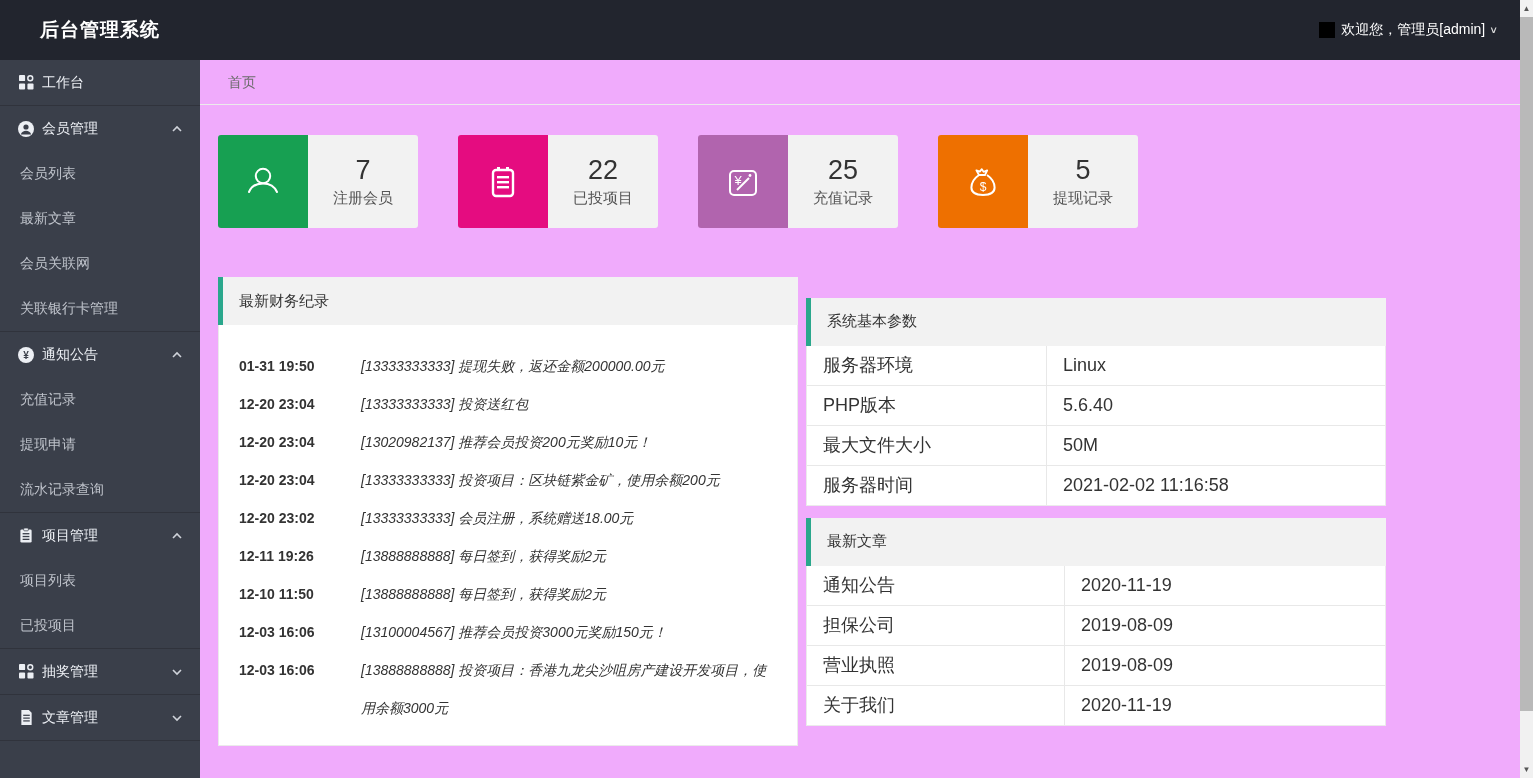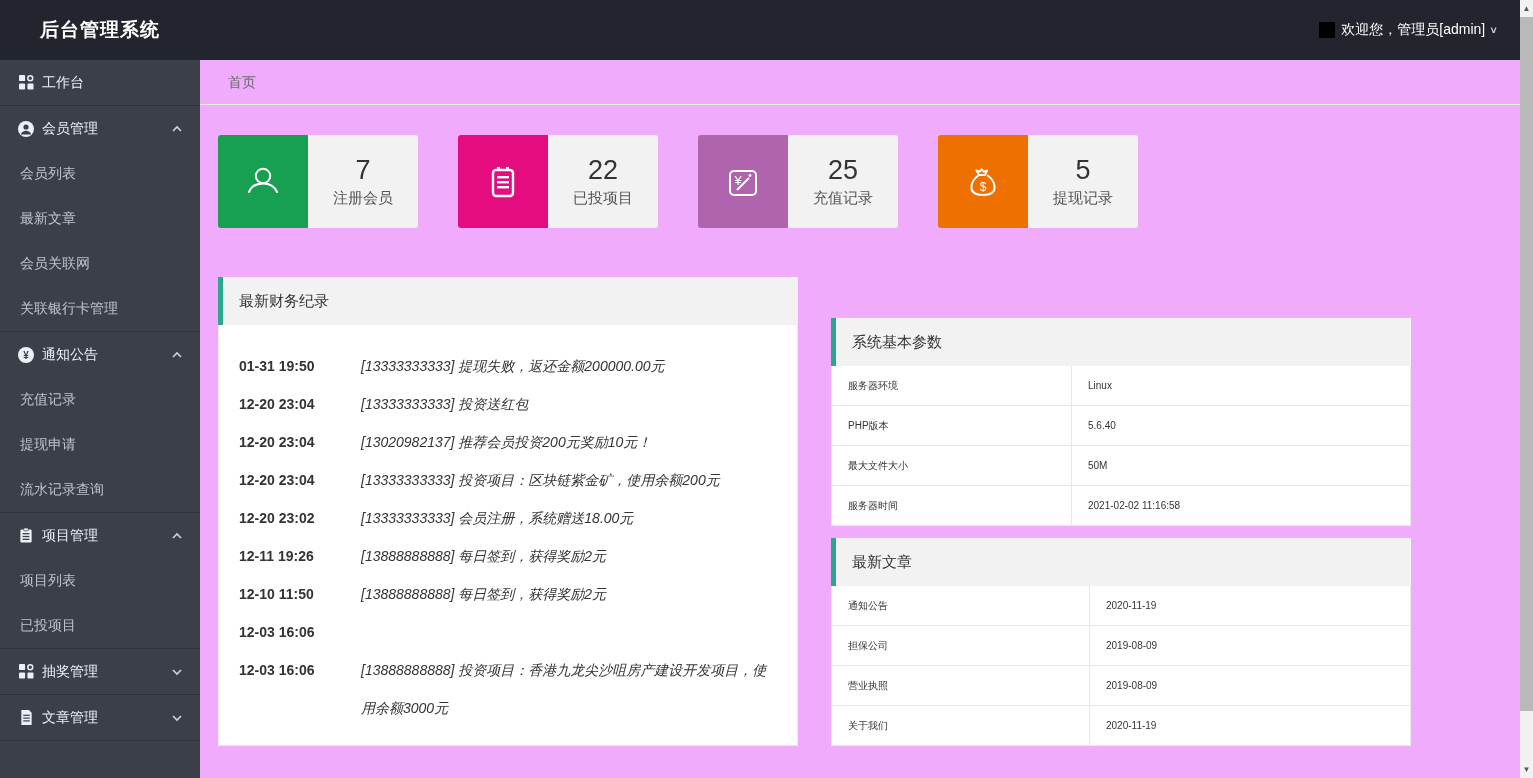--- a/index.html
+++ b/index.html
@@ -45,36 +45,36 @@
 
   
   .cards{display:flex;gap:40px;margin-bottom:49px;}
   .stat-card{width:200px;height:93px;display:flex;cursor:pointer;border-radius:3px;overflow:hidden;}
   .stat-icon{width:90px;height:93px;display:flex;align-items:center;justify-content:center;flex:none;}
   .stat-info{flex:1;background:#f2f2f2;display:flex;flex-direction:column;align-items:center;justify-content:center;}
   .stat-value{font-size:27px;color:#333;line-height:1.15;}
   .stat-label{font-size:15px;color:#555;margin-top:3px;}
 
   
-  .columns{display:flex;gap:33px;align-items:flex-end;}
+  .columns{display:flex;gap:8px;align-items:center;}
   .panel{width:580px;}
   .panel-header{background:#f2f2f2;border-left:5px solid var(--accent);
     height:48px;display:flex;align-items:center;padding-left:16px;font-size:15px;color:#333;}
   .panel-body{border:1px solid #ebebeb;border-top:none;background:#fff;}
 
   
   .records{padding:22px 20px 14px 20px;min-height:420px;}
   .record{display:flex;font-size:14px;line-height:38px;color:#333;}
   .record .rtime{width:96px;flex:none;font-weight:bold;}
   .record .rtext{margin-left:26px;font-style:italic;}
 
   
   .tbl .trow{display:flex;border-bottom:1px solid #e8e8e8;}
   .tbl .trow:last-child{border-bottom:none;}
-  .tbl .tcell{padding:11px 16px;font-size:10px;line-height:17px;color:#333;}
+  .tbl .tcell{padding:11px 16px;font-size:18px;line-height:17px;color:#333;}
   .tbl .tlabel{border-right:1px solid #e8e8e8;flex:none;}
   .sys .tlabel{width:240px;}
   .art .tlabel{width:258px;}
   .panel + .panel{margin-top:12px;}
 </style>
 </head>
 <body>
 
 <div class="header">
   <div class="logo">后台管理系统</div>
@@ -317,20 +317,21 @@
             <div class="record">
               <span class="rtime">12-11 19:26</span>
               <span class="rtext">[13888888888] 每日签到，获得奖励2元</span>
             </div>
             <div class="record">
               <span class="rtime">12-10 11:50</span>
               <span class="rtext">[13888888888] 每日签到，获得奖励2元</span>
             </div>
             <div class="record">
               <span class="rtime">12-03 16:06</span>
+              <span class="rtext">[13100004567] 推荐会员投资3000元奖励150元！</span>
             </div>
             <div class="record">
               <span class="rtime">12-03 16:06</span>
               <span class="rtext">[13888888888] 投资项目：香港九龙尖沙咀房产建设开发项目，使用余额3000元</span>
             </div>
           </div>
         </div>
       </div>
 
       <div>

